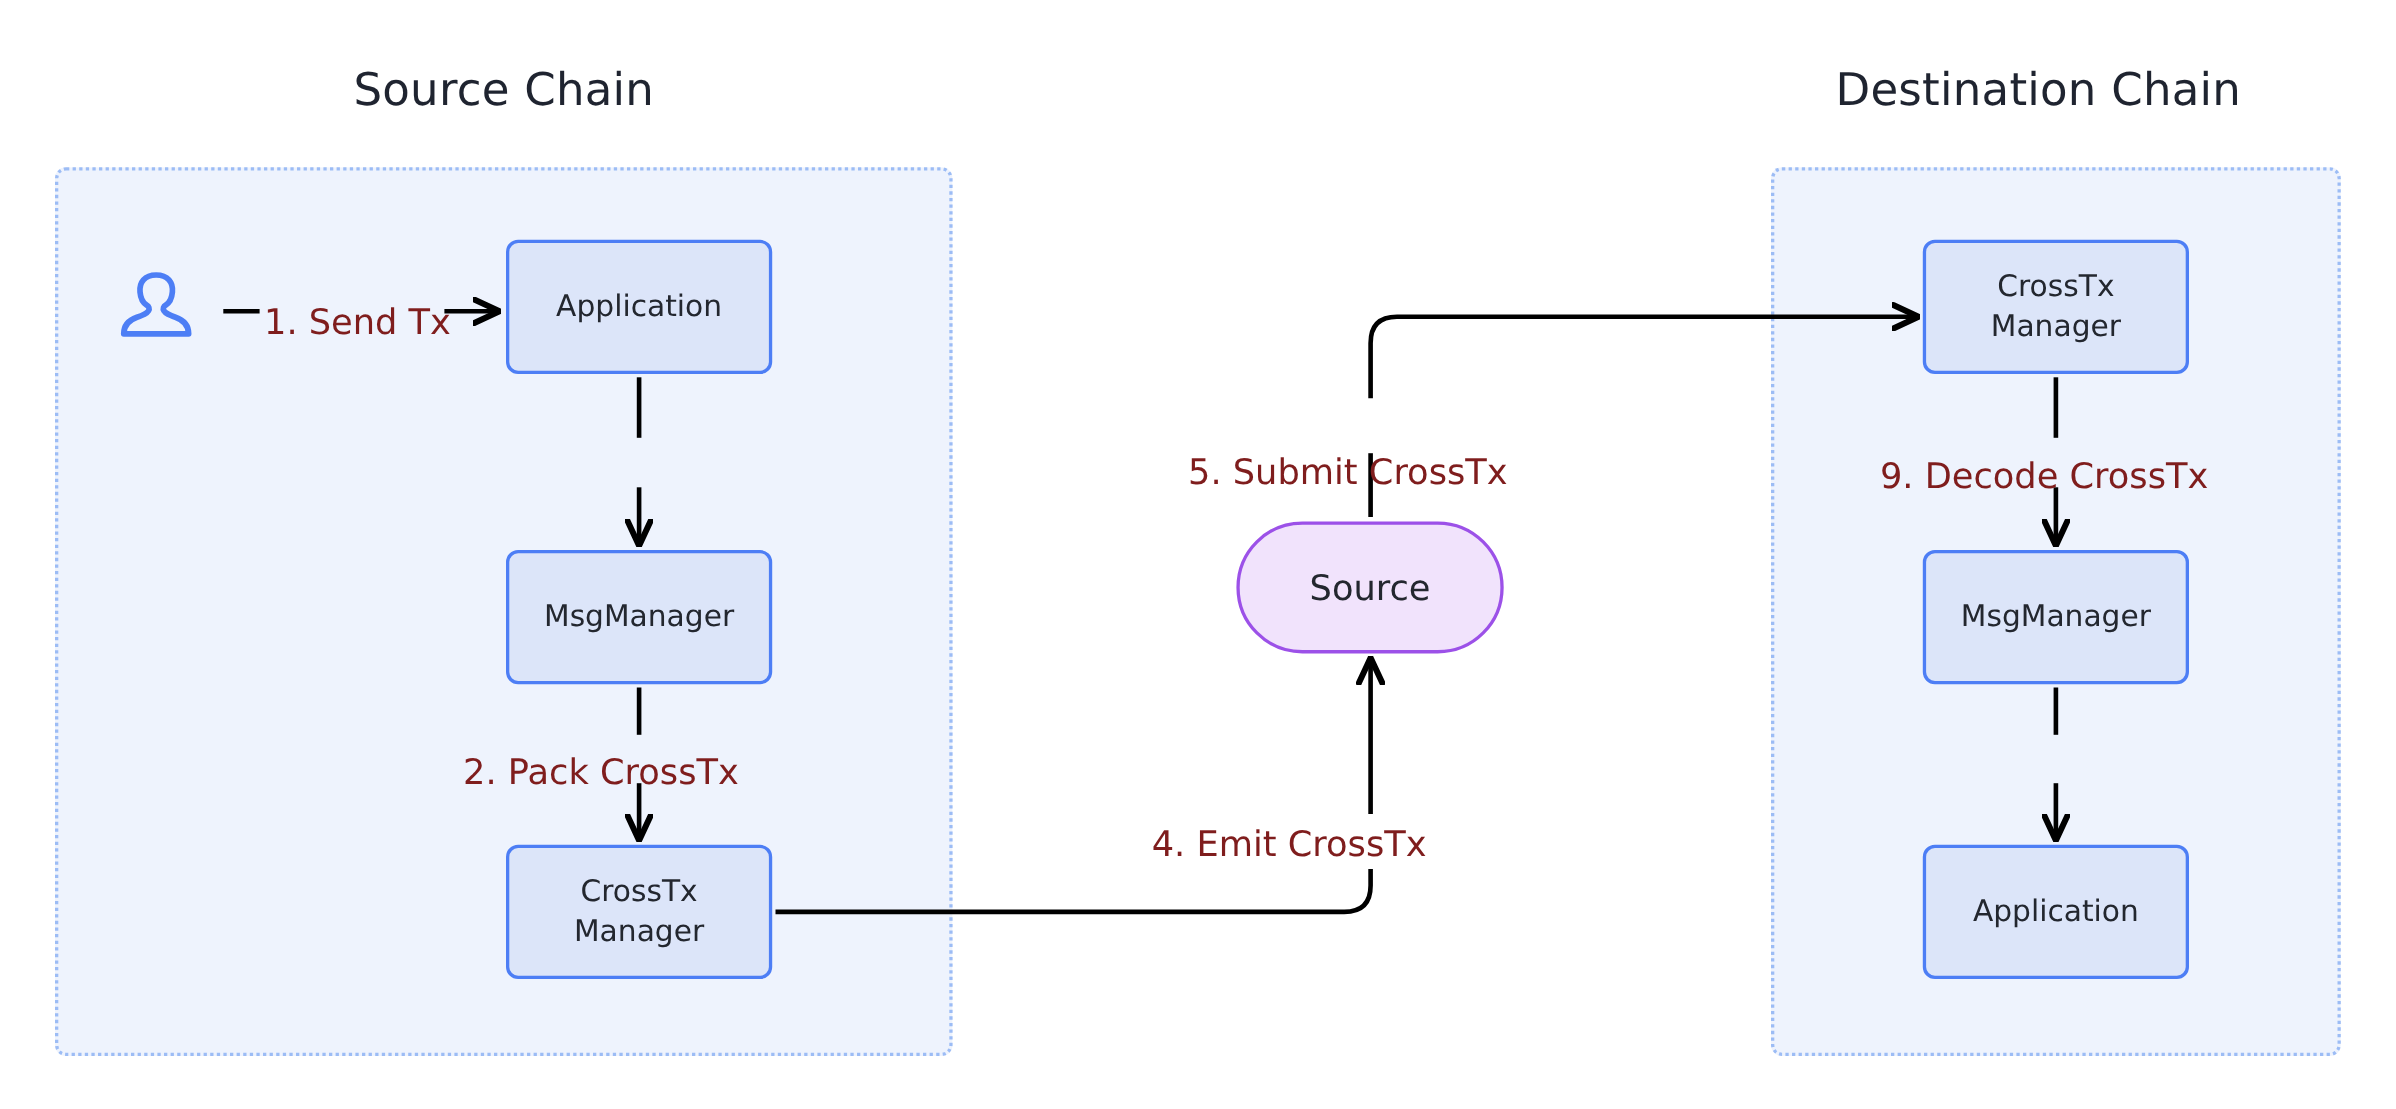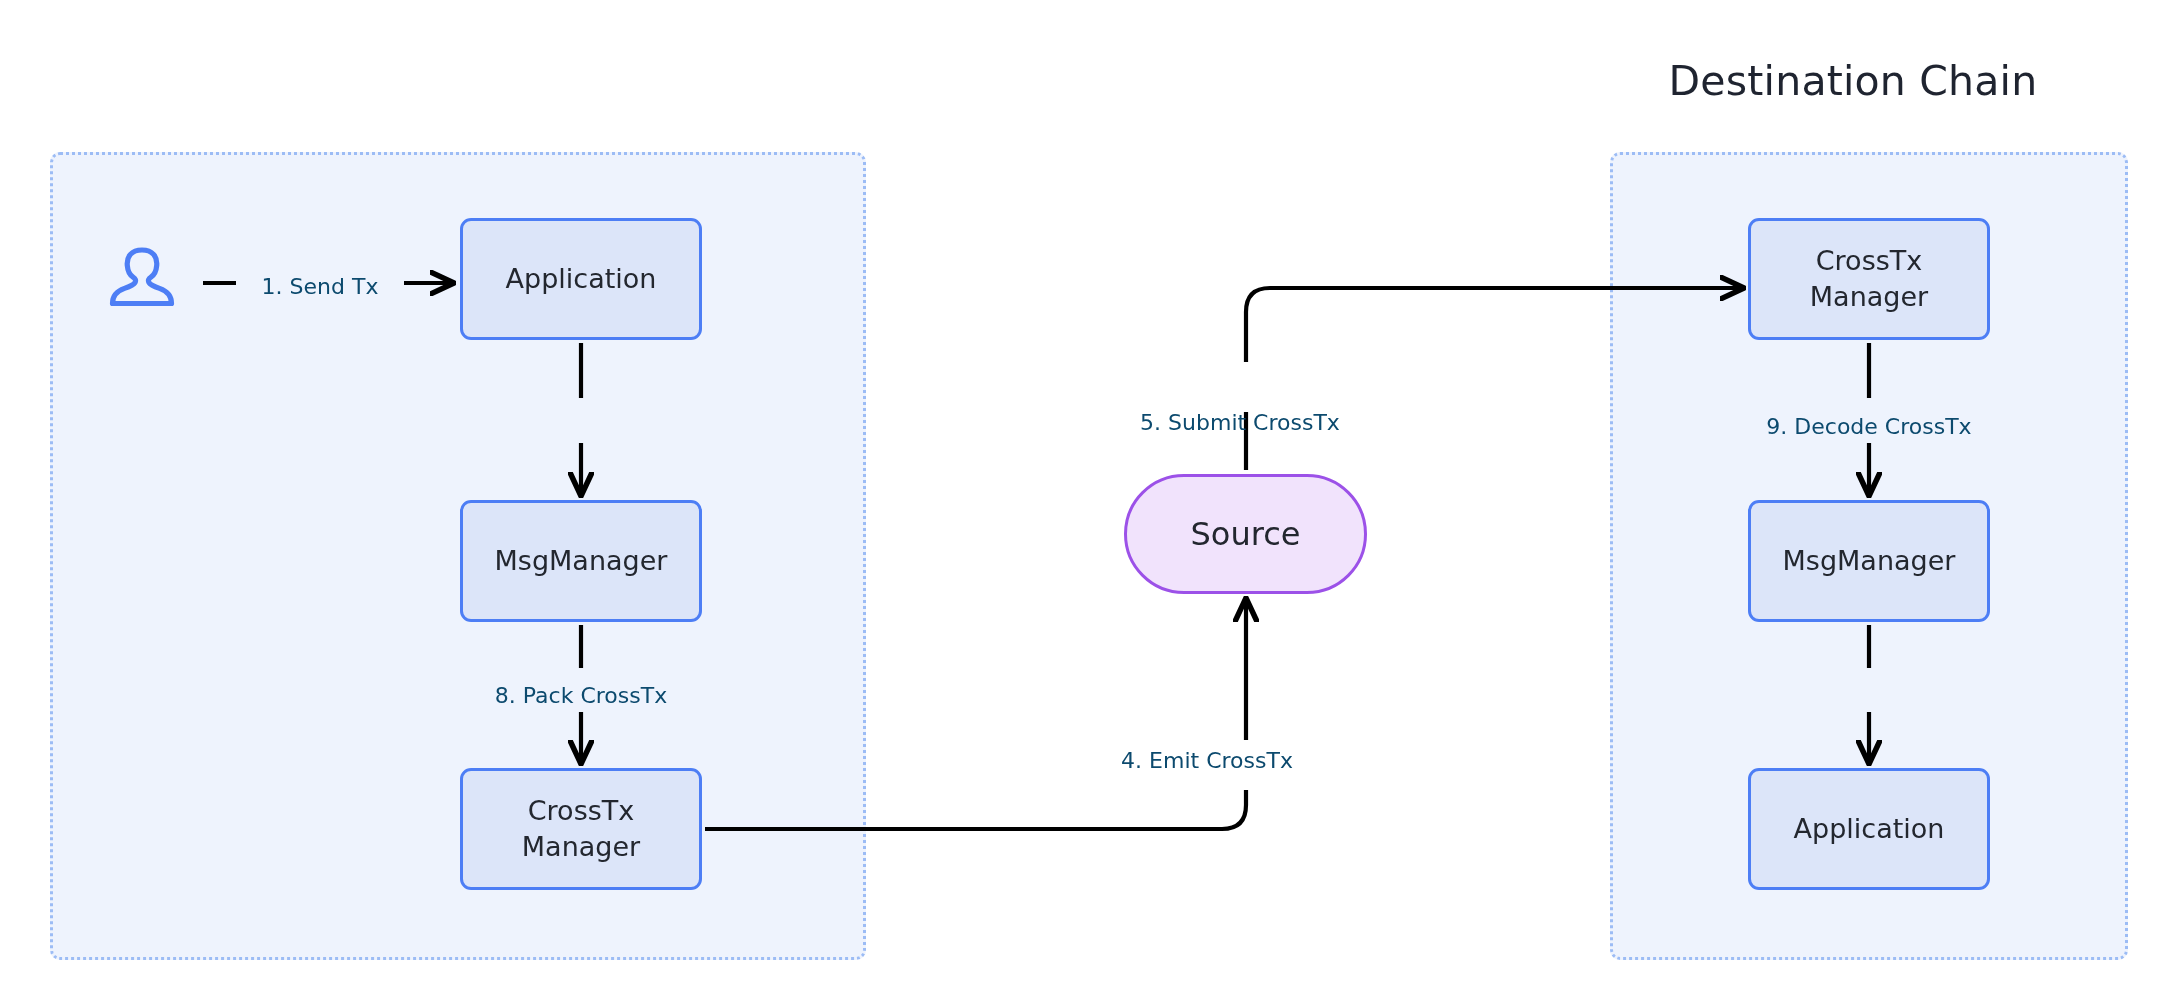--- a/index.html
+++ b/index.html
@@ -90,43 +90,43 @@
     left: 103px;
     top: 240px;
     width: 78px;
     height: 78px;
     z-index: 3;
   }
 
   
   .edge-label {
     position: absolute;
-    font-size: 22px;
-    color: #0c4a6e;
+    font-size: 32px;
+    color: #7f1d1d;
     white-space: nowrap;
     background: transparent;
     z-index: 4;
-    text-align: center;
   }
   #lbl-1 { left: 240px;  top: 274px; width: 160px; }
   #lbl-2 { left: 421px;  top: 414px; width: 320px; }
   #lbl-3 { left: 421px;  top: 683px; width: 320px; }
   #lbl-4 { left: 1047px; top: 748px; width: 320px; }
   #lbl-5 { left: 1080px; top: 370px; width: 320px; margin-top: 40px; }
   #lbl-6 { left: 1709px; top: 414px; width: 320px; }
   #lbl-7 { left: 1709px; top: 683px; width: 320px; }
 </style>
 </head>
 <body>
 
 <div id="canvas">
 
   <div class="chain-group" id="group-source"></div>
   <div class="chain-group" id="group-dest"></div>
 
+  <div class="chain-title" id="title-source">Source Chain</div>
   <div class="chain-title" id="title-dest">Destination Chain</div>
 
   <svg id="edge-layer" viewBox="0 0 2178 1008" xmlns="http://www.w3.org/2000/svg">
     <defs>
       <marker id="arrow" viewBox="0 0 10 10" refX="8.6" refY="5" markerWidth="6.2" markerHeight="6.2" orient="auto-start-reverse">
         <path d="M 0.6 0.9 L 9.4 5 L 0.6 9.1" fill="none" stroke="#000000" stroke-width="2.1" stroke-linecap="round" stroke-linejoin="round"></path>
       </marker>
     </defs>
 
     <g stroke="#000000" stroke-width="4.2" fill="none" stroke-linecap="butt">
@@ -199,18 +199,18 @@
 
   <div class="node rect" id="node-dst-msgmgr">
     <span>MsgManager</span>
   </div>
 
   <div class="node rect" id="node-dst-app">
     <span>Application</span>
   </div>
 
   <div class="edge-label" id="lbl-1">1. Send Tx</div>
-  <div class="edge-label" id="lbl-3">8. Pack CrossTx</div>
+  <div class="edge-label" id="lbl-3">2. Pack CrossTx</div>
   <div class="edge-label" id="lbl-4">4. Emit CrossTx</div>
   <div class="edge-label" id="lbl-5">5. Submit CrossTx</div>
   <div class="edge-label" id="lbl-6">9. Decode CrossTx</div>
 
 </div>
 
 </body></html>

